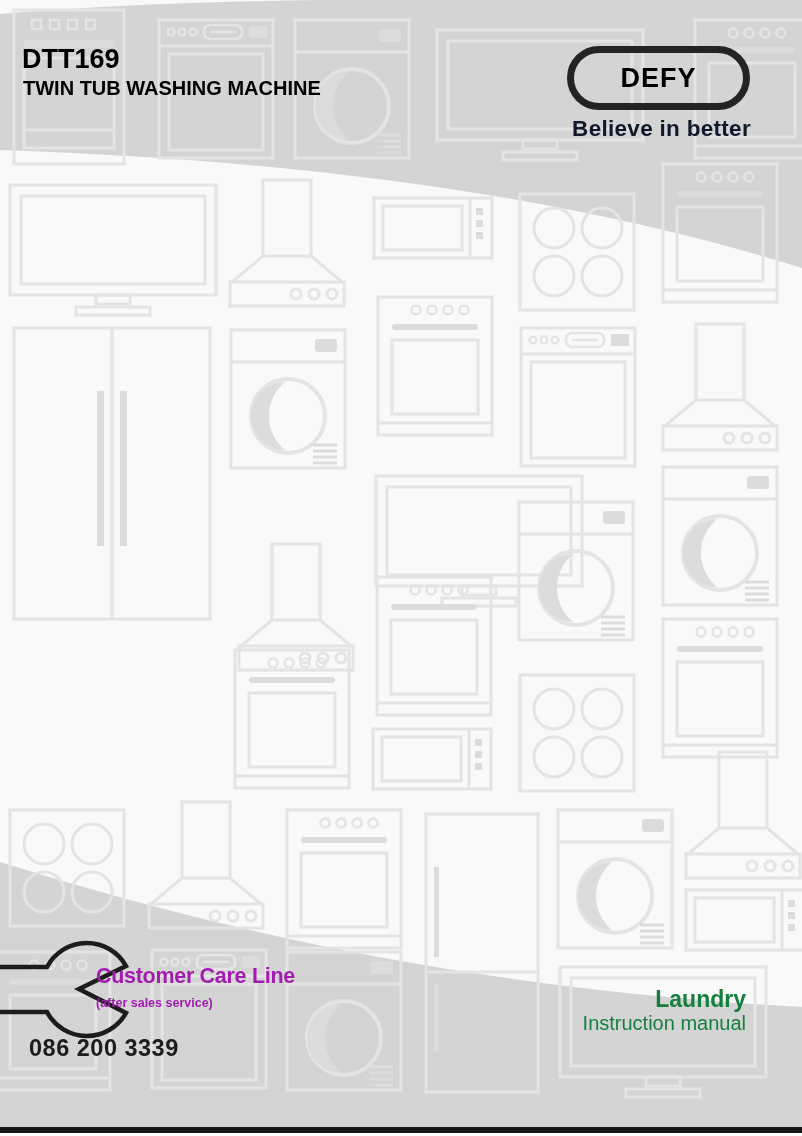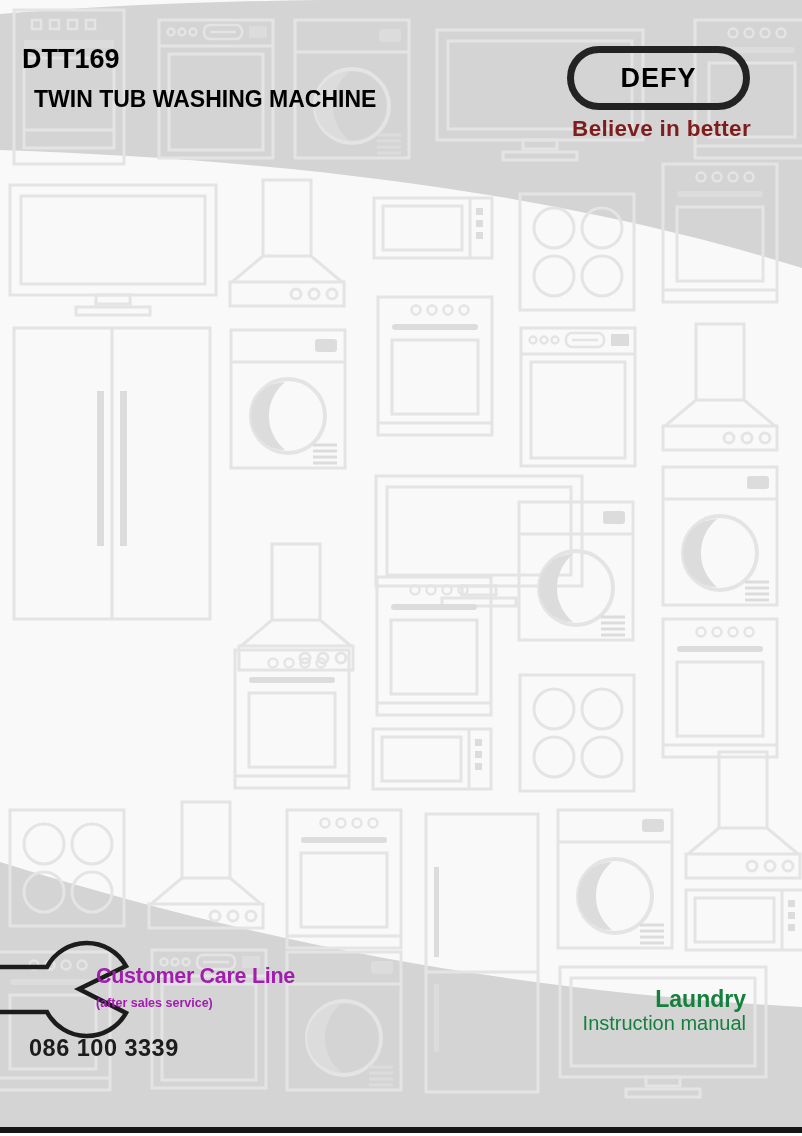--- a/index.html
+++ b/index.html
@@ -2,25 +2,25 @@
 <html><head>
 <meta charset="utf-8">
 <style>
   html,body{margin:0;padding:0;}
   body{width:802px;height:1136px;position:relative;overflow:hidden;
        font-family:"Liberation Sans",sans-serif;background:#f9f9f9;}
   .abs{position:absolute;}
   #bg-art{position:absolute;left:0;top:0;}
   .title-block{left:22px;top:44px;color:#000000;}
   .title-block h1{margin:0;font-size:27px;line-height:31px;font-weight:bold;letter-spacing:0;}
-  .title-block h2{margin:12px;font-size:23px;line-height:24px;font-weight:bold;letter-spacing:0;}
+  .title-block h2{margin:1px;font-size:20px;line-height:24px;font-weight:bold;letter-spacing:0;}
   .defy-logo{left:567px;top:46px;width:169px;height:50px;border:7px solid #232323;
        border-radius:36px;display:flex;align-items:center;justify-content:center;
        font-size:27px;font-weight:bold;letter-spacing:1px;color:#000000;background:transparent;}
-  .tagline{right:51px;top:116px;font-size:22.5px;font-weight:bold;color:#7f1d1d;letter-spacing:0.3px;}
+  .tagline{right:51px;top:116px;font-size:22.5px;font-weight:bold;color:#0f172a;letter-spacing:0.3px;}
   .care-text{left:96px;top:964px;color:#a21caf;}
   .care-title{font-size:21.5px;font-weight:bold;line-height:24px;letter-spacing:-0.3px;}
   .care-sub{font-size:12.5px;font-weight:bold;line-height:15px;margin-top:8px;}
   .care-phone{left:29px;top:1035px;font-size:23.5px;font-weight:bold;color:#1c1c1c;letter-spacing:0.5px;}
   .footer-text{right:56px;top:986px;text-align:right;color:#15803d;}
   .footer-cat{font-size:23px;font-weight:bold;line-height:26px;}
   .footer-doc{font-size:20px;font-weight:normal;line-height:23px;margin-left:16px;}
   .bottom-bar{left:0;top:1127px;width:802px;height:6px;background:#161616;}
   .bottom-white{left:0;top:1133px;width:802px;height:3px;background:#ffffff;}
 </style>
@@ -190,21 +190,21 @@
 <div class="abs tagline">Believe in better</div>
 
 <svg class="abs" style="left:0;top:935px;" width="160" height="110" viewBox="0 0 160 110">
   <path d="M 0 32 L 47 32 A 45 45 0 0 1 126 31 L 79 54 L 126 78 A 45 45 0 0 1 47 77 L 0 77" fill="none" stroke="#1c1c1c" stroke-width="4.5" stroke-linejoin="miter"></path>
 </svg>
 
 <div class="abs care-text">
   <div class="care-title">Customer Care Line</div>
   <div class="care-sub">(after sales service)</div>
 </div>
-<div class="abs care-phone">086 100 3339</div>
+<div class="abs care-phone">086 200 3339</div>
 
 <div class="abs footer-text">
   <div class="footer-cat">Laundry</div>
   <div class="footer-doc">Instruction manual</div>
 </div>
 
 <div class="abs bottom-bar"></div>
 <div class="abs bottom-white"></div>
 
 </body></html>

